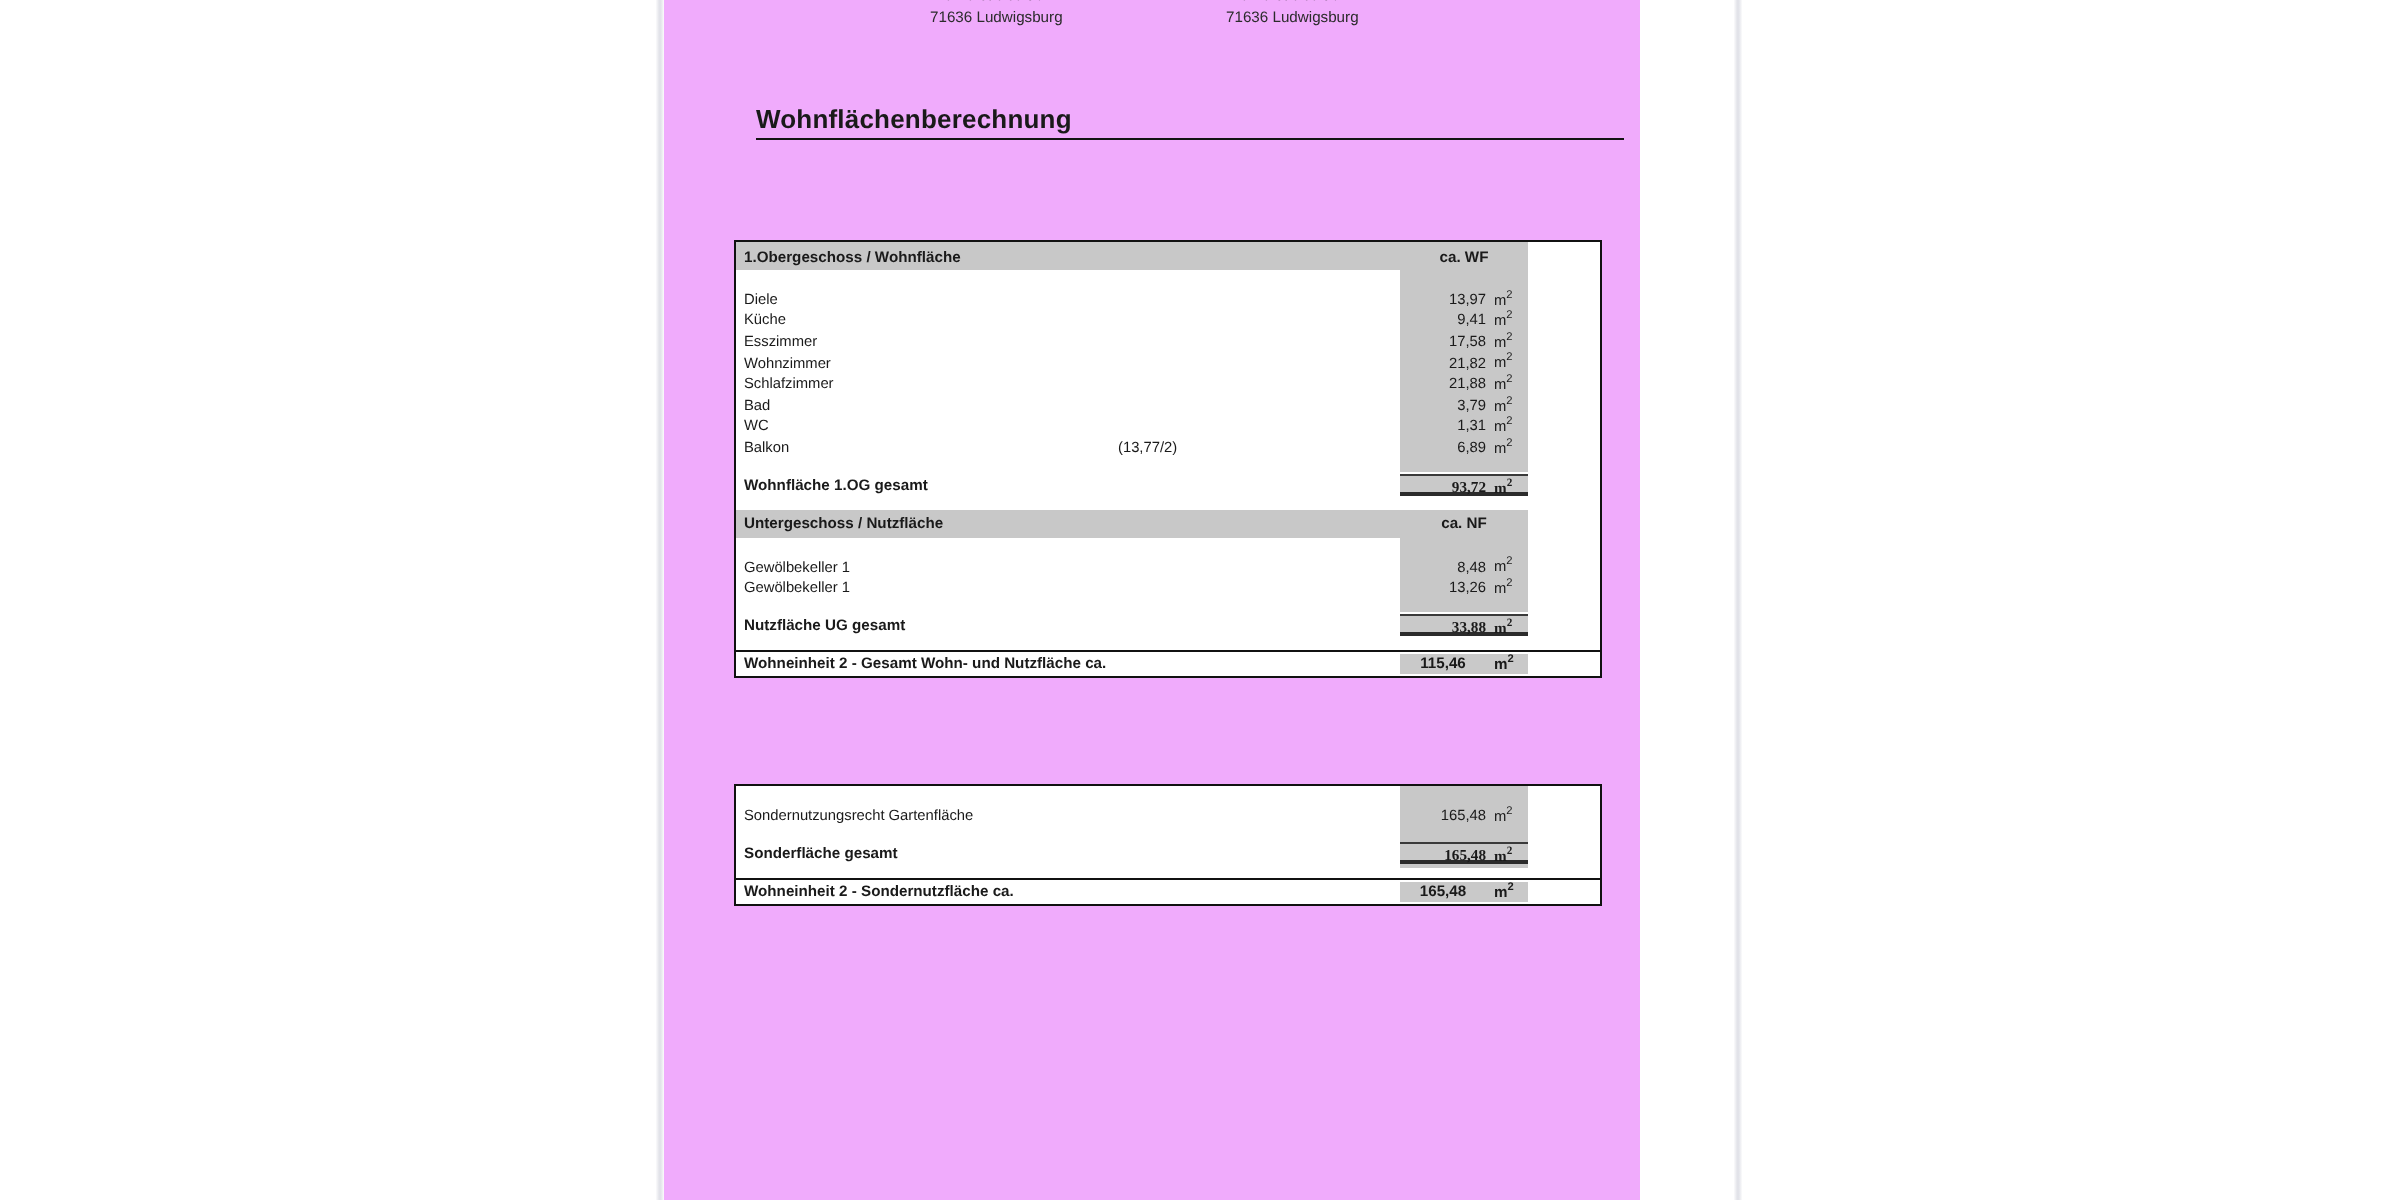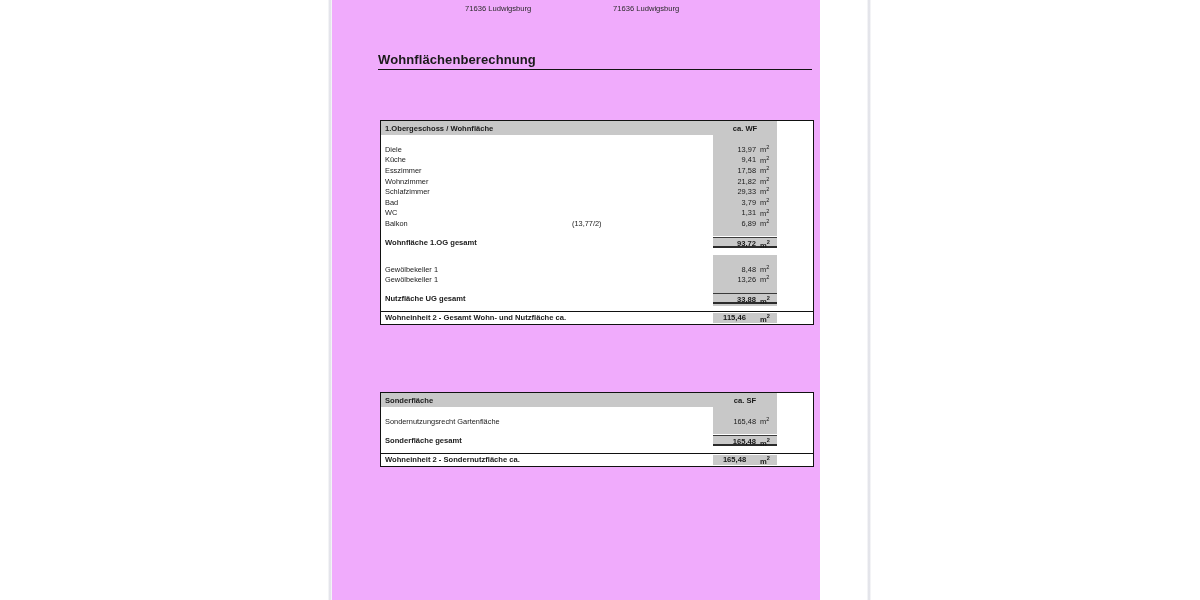--- a/index.html
+++ b/index.html
@@ -91,21 +91,21 @@
     font-size: 7.6px;
     font-weight: bold;
     padding: 0 3px 1px 0;
     border-bottom: 1.6px solid #131313;
     margin-top: 32px;
   }
 
   
   .block {
     position: absolute;
-    left: 48px;
+    left: 35px;
     width: 434px;
     border: 1.4px solid #111111;
     background: #ffffff;
     box-sizing: border-box;
   }
   #block-a { top: 120px; }
   #block-b { top: 392px; }
 
   
   .group {
@@ -189,20 +189,21 @@
   }
   .total .box {
     position: absolute;
     left: 332px;
     width: 64px;
     height: 11px;
     background: #c9c9c9;
     border-top: 1px solid #3a3a3a;
     border-bottom: 2.6px double #2b2b2b;
     box-sizing: border-box;
+    font-family: Liberation Serif, serif;
   }
   .total .box .num {
     position: absolute;
     left: 0;
     width: 43px;
     text-align: right;
     top: 1px;
   }
   .total .box .uom {
     position: absolute;
@@ -298,21 +299,21 @@
               <span class="num">17,58</span>
               <span class="uom">m<span class="sup">2</span></span>
             </div>
             <div class="row">
               <span class="label">Wohnzimmer</span>
               <span class="num">21,82</span>
               <span class="uom">m<span class="sup">2</span></span>
             </div>
             <div class="row">
               <span class="label">Schlafzimmer</span>
-              <span class="num">29,33</span>
+              <span class="num">21,88</span>
               <span class="uom">m<span class="sup">2</span></span>
             </div>
             <div class="row">
               <span class="label">Bad</span>
               <span class="num">3,79</span>
               <span class="uom">m<span class="sup">2</span></span>
             </div>
             <div class="row">
               <span class="label">WC</span>
               <span class="num">1,31</span>
@@ -329,20 +330,24 @@
               <span class="label">Wohnfläche 1.OG gesamt</span>
               <span class="box">
                 <span class="num">93,72</span>
                 <span class="uom">m<span class="sup">2</span></span>
               </span>
             </div>
             <div class="spacer-xs"></div>
           </div>
           <div class="group">
             <div class="valcol" style="height:51.2px"></div>
+            <div class="grp-head">
+              <span>Untergeschoss / Nutzfläche</span>
+              <span class="unit">ca. NF</span>
+            </div>
             <div class="spacer"></div>
             <div class="row">
               <span class="label">Gewölbekeller 1</span>
               <span class="num">8,48</span>
               <span class="uom">m<span class="sup">2</span></span>
             </div>
             <div class="row">
               <span class="label">Gewölbekeller 1</span>
               <span class="num">13,26</span>
               <span class="uom">m<span class="sup">2</span></span>
@@ -361,24 +366,20 @@
             <span class="label">Wohneinheit 2 - Gesamt Wohn- und Nutzfläche ca.</span>
             <span class="gbox">
               <span class="num">115,46</span>
               <span class="uom">m<span class="sup">2</span></span>
             </span>
           </div>
         </div>
       <div class="block" id="block-b">
           <div class="group">
             <div class="valcol" style="height:40.6px"></div>
-            <div class="grp-head">
-              <span>Sonderfläche</span>
-              <span class="unit">ca. SF</span>
-            </div>
             <div class="spacer"></div>
             <div class="row">
               <span class="label">Sondernutzungsrecht Gartenfläche</span>
               <span class="num">165,48</span>
               <span class="uom">m<span class="sup">2</span></span>
             </div>
             <div class="spacer-sm"></div>
             <div class="total">
               <span class="label">Sonderfläche gesamt</span>
               <span class="box">

